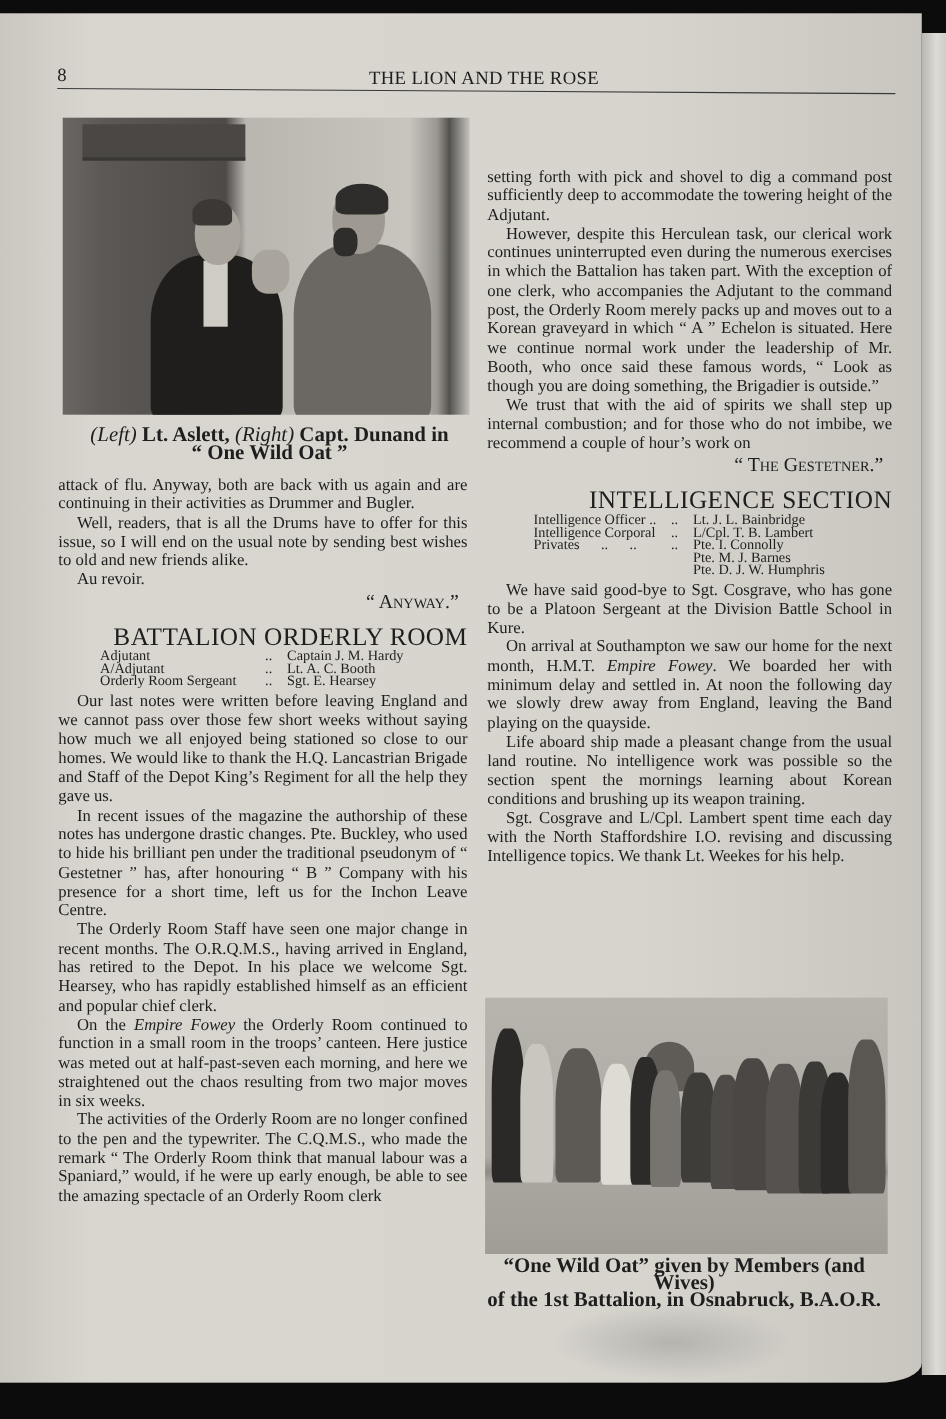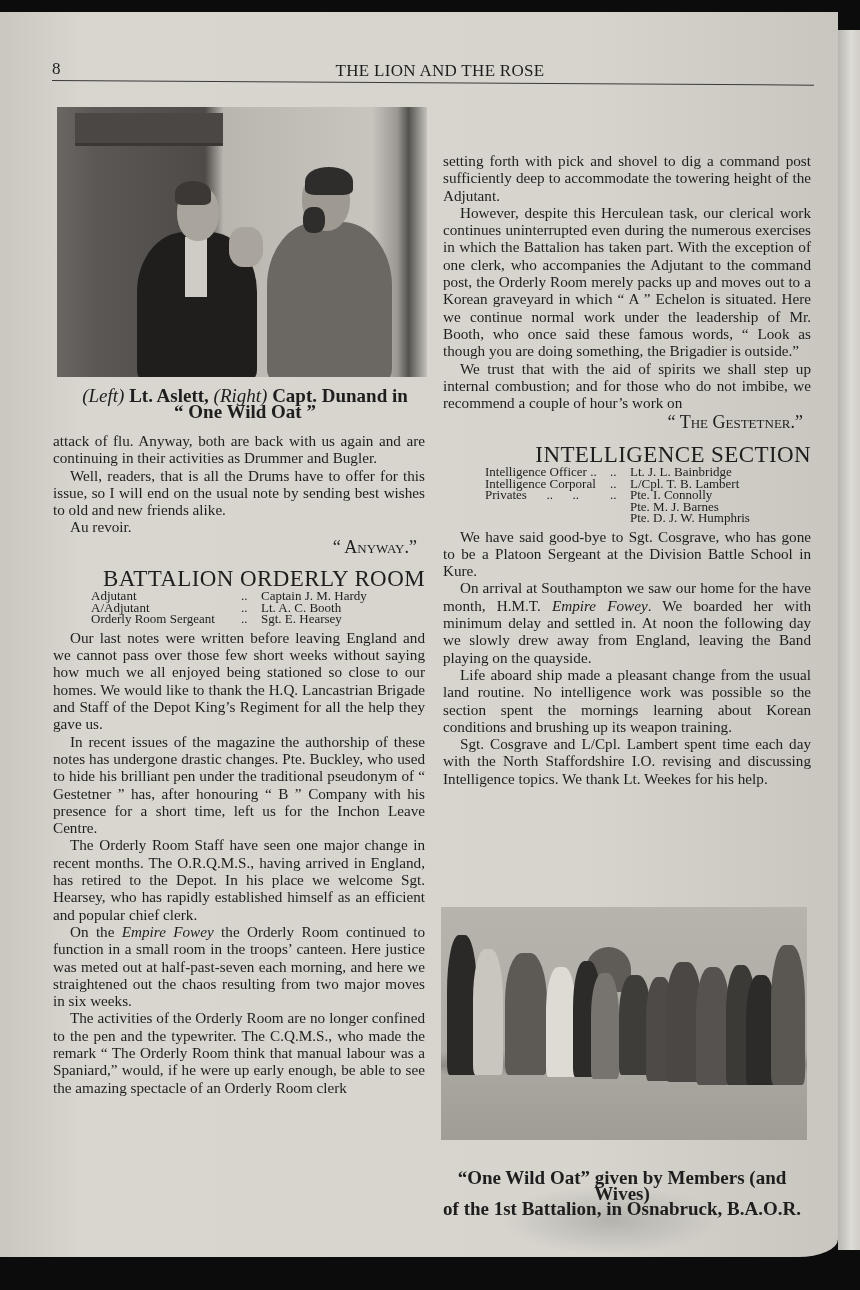--- a/index.html
+++ b/index.html
@@ -162,37 +162,37 @@
       <span class="roster-dots"></span>
       <span class="roster-name">Pte. M. J. Barnes</span>
     </div>
     <div class="roster-row">
       <span class="roster-role" style="width:125px"></span>
       <span class="roster-dots"></span>
       <span class="roster-name">Pte. D. J. W. Humphris</span>
     </div>
   </div>
   <p>We have said good-bye to Sgt. Cosgrave, who has gone to be a Platoon Sergeant at the Division Battle School in Kure.</p>
-  <p><span>On arrival at Southampton we saw our home for the have month, H.M.T. </span><i>Empire Fowey</i><span>.  We boarded her with minimum delay and settled in. At noon the following day we slowly drew away from England, leaving the Band playing on the quayside.</span></p>
+  <p><span>On arrival at Southampton we saw our home for the next month, H.M.T. </span><i>Empire Fowey</i><span>.  We boarded her with minimum delay and settled in. At noon the following day we slowly drew away from England, leaving the Band playing on the quayside.</span></p>
   <p>Life aboard ship made a pleasant change from the usual land routine.  No intelligence work was possible so the section spent the mornings learning about Korean conditions and brushing up its weapon training.</p>
   <p>Sgt. Cosgrave and L/Cpl. Lambert spent time each day with the North Staffordshire I.O. revising and discussing Intelligence topics.  We thank Lt. Weekes for his help.</p>
 </div>
 
 <div class="photo photo-2">
   <div style="position:absolute;left:145px;top:40px;width:45px;height:45px;border-radius:50% 50% 0 0;background:#5f5c58;"></div>
   <div class="fig" style="left:6px;top:28px;width:30px;height:140px;background:#2a2927;"></div>
   <div class="fig" style="left:32px;top:42px;width:30px;height:126px;background:#c9c6c0;"></div>
   <div class="fig" style="left:64px;top:46px;width:42px;height:122px;background:#5d5a56;"></div>
   <div class="fig" style="left:105px;top:60px;width:30px;height:110px;background:#dedbd5;"></div>
   <div class="fig" style="left:132px;top:54px;width:28px;height:116px;background:#2c2b29;"></div>
   <div class="fig" style="left:150px;top:66px;width:28px;height:106px;background:#77736e;"></div>
   <div class="fig" style="left:178px;top:68px;width:32px;height:100px;background:#3f3d3a;"></div>
   <div class="fig" style="left:205px;top:70px;width:28px;height:104px;background:#4d4a47;"></div>
   <div class="fig" style="left:225px;top:55px;width:36px;height:120px;background:#4a4744;"></div>
   <div class="fig" style="left:255px;top:60px;width:34px;height:118px;background:#55524f;"></div>
   <div class="fig" style="left:285px;top:58px;width:30px;height:120px;background:#3c3a37;"></div>
   <div class="fig" style="left:305px;top:68px;width:30px;height:110px;background:#2c2b29;"></div>
   <div class="fig" style="left:330px;top:38px;width:34px;height:140px;background:#5a5753;"></div>
 </div>
-<div class="caption-block caption" style="left:436px;top:1143px;width:372px;margin-top:27px;">
+<div class="caption-block caption" style="left:436px;top:1143px;width:372px;">
   <div>“One Wild Oat” given by Members (and Wives)</div>
   <div>of the 1st Battalion, in Osnabruck, B.A.O.R.</div>
 </div>
 
 </body></html>

